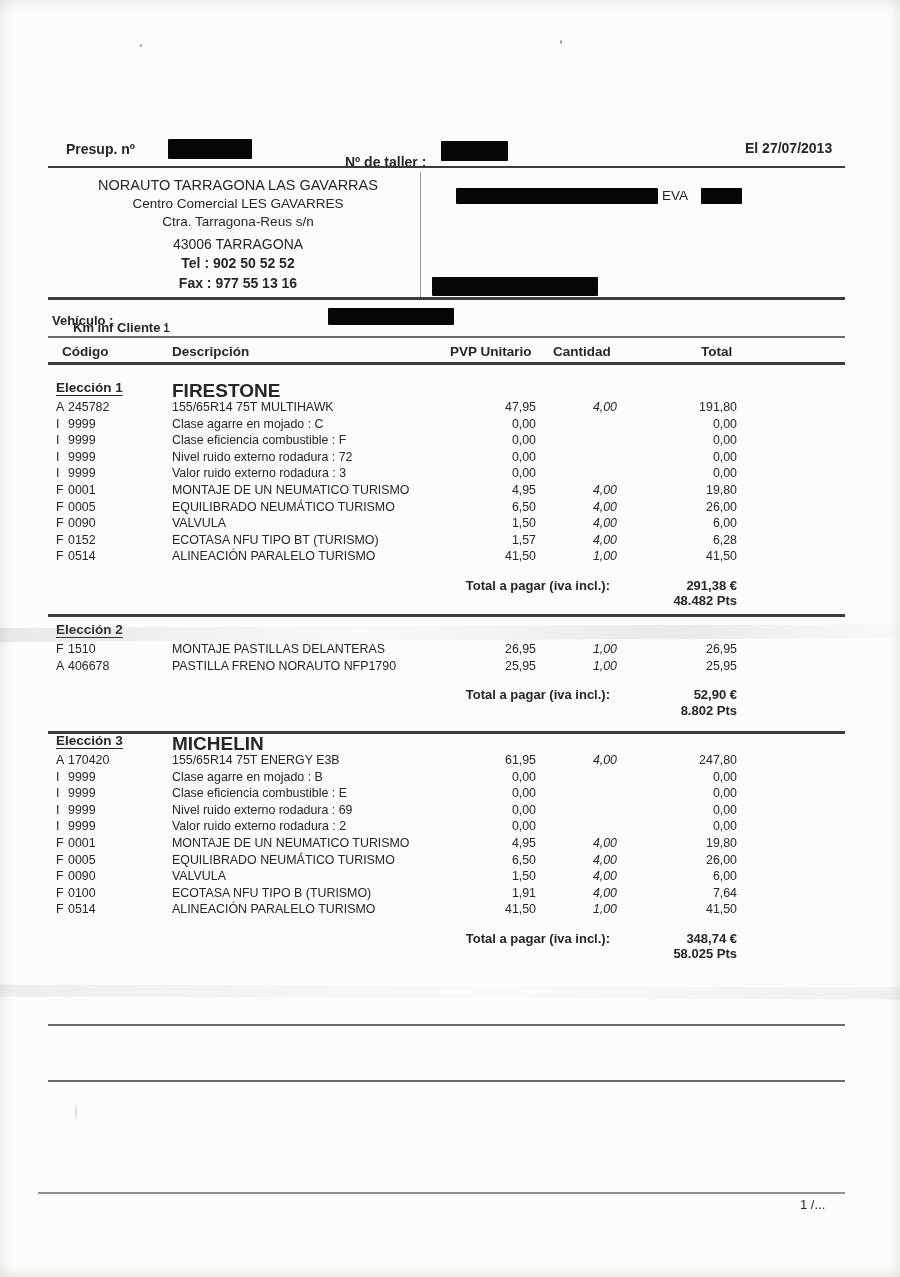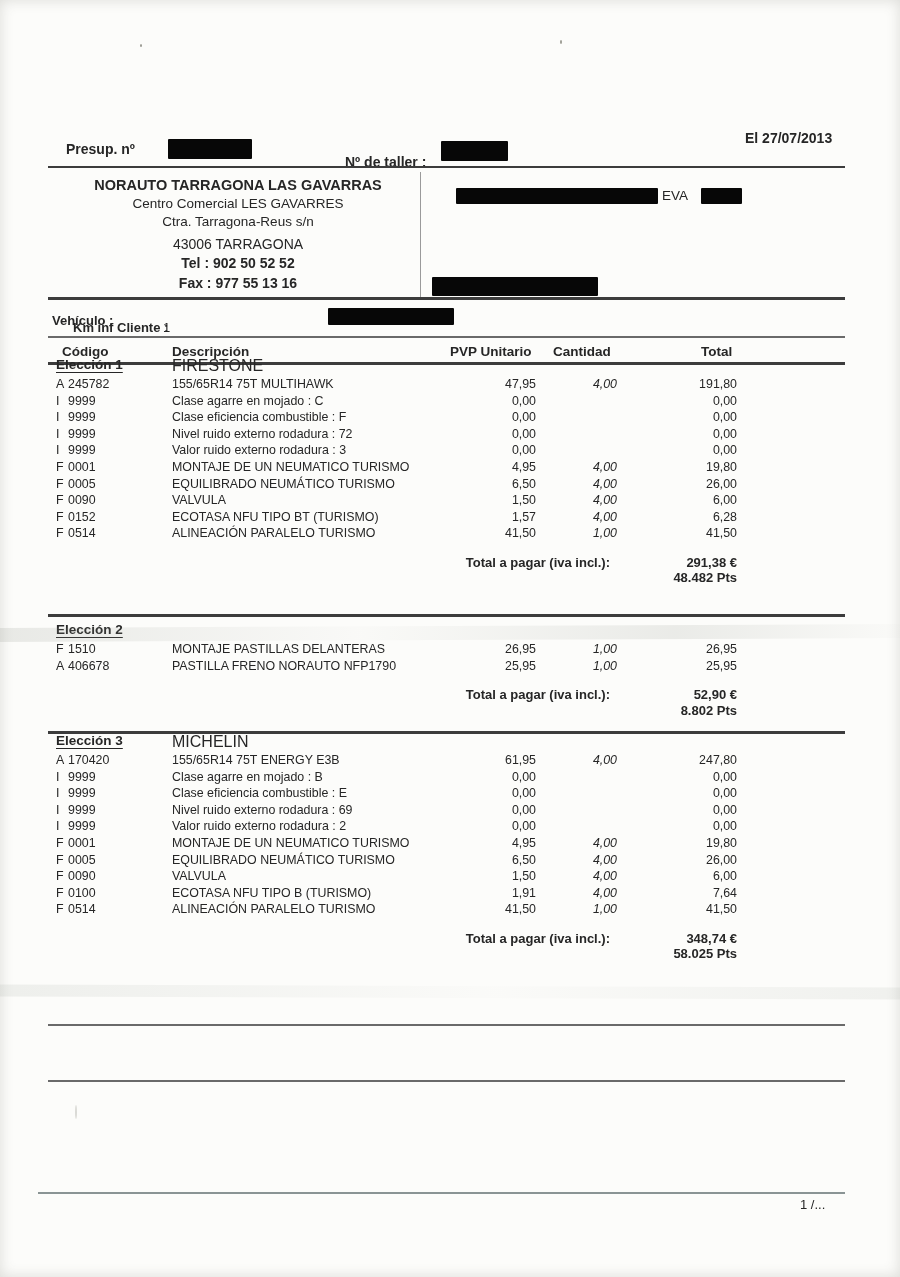--- a/index.html
+++ b/index.html
@@ -11,28 +11,28 @@
   }
   .abs{position:absolute;white-space:nowrap;}
   .b{font-weight:bold;}
   .redact{position:absolute;background:#070707;border-radius:1px;}
   .rule{position:absolute;background:#3c3c3c;left:48px;width:797px;}
   .rule.thin{background:#6a6a6a;}
   .rule.faint{background:#8a9494;}
   .vdiv{position:absolute;left:420px;top:172px;width:1px;height:126px;background:#9a9a9a;}
   .company{position:absolute;left:62px;top:176px;width:352px;text-align:center;}
   .company div{line-height:18.5px;}
-  .co-name{font-size:14.5px;font-weight:bold;}
+  .co-name{font-size:14.5px;font-weight:normal;}
   .co-line{font-size:13.5px;}
   .co-city{font-size:14px;padding-top:3px;}
   .co-tel{font-size:14px;font-weight:bold;padding-top:1px;}
   .section{position:absolute;left:48px;width:797px;}
   .sec-head{position:relative;height:20px;font-size:13.5px;}
   .sec-name{position:absolute;left:8px;font-weight:bold;text-decoration:underline;text-underline-offset:3px;}
-  .sec-brand{position:absolute;left:124px;font-weight:normal;font-size:16px;}
+  .sec-brand{position:absolute;left:124px;font-weight:bold;font-size:19px;}
   .row{position:relative;height:16.6px;font-size:12.4px;}
   .row span{position:absolute;top:0;}
   .c-letter{left:8px;}
   .c-code{left:20px;}
   .c-desc{left:124px;}
   .c-pvp{right:309px;}
   .c-qty{right:228px;font-style:italic;}
   .c-total{right:108px;}
   .sec-total{position:relative;height:34px;margin-top:12px;font-size:13px;font-weight:bold;}
   .t-label{position:absolute;right:235px;top:0;}
@@ -45,21 +45,21 @@
 </style>
 </head>
 <body>
 
 <div class="doc">
 
   <div class="abs b hdr-lbl" style="left:66px;top:141px;">Presup. nº</div>
   <div class="redact" style="left:168px;top:139px;width:84px;height:20px;"></div>
   <div class="abs b hdr-lbl" style="left:345px;top:154px;">Nº de taller :</div>
   <div class="redact" style="left:441px;top:141px;width:67px;height:20px;"></div>
-  <div class="abs b hdr-lbl" style="left:745px;top:130px;">El 27/07/2013</div>
+  <div class="abs b hdr-lbl" style="left:745px;top:140px;">El 27/07/2013</div>
 
   <div class="rule" style="top:166px;height:2px;"></div>
 
   <div class="company">
     <div class="co-name">NORAUTO TARRAGONA LAS GAVARRAS</div>
     <div class="co-line">Centro Comercial LES GAVARRES</div>
     <div class="co-line">Ctra. Tarragona-Reus s/n</div>
     <div class="co-city">43006  TARRAGONA</div>
     <div class="co-tel">Tel : 902 50 52 52</div>
     <div class="co-tel">Fax : 977 55 13 16</div>
@@ -82,21 +82,21 @@
 
   <div class="abs th" style="left:62px;top:344px;">Código</div>
   <div class="abs th" style="left:172px;top:344px;">Descripción</div>
   <div class="abs th" style="left:450px;top:344px;">PVP Unitario</div>
   <div class="abs th" style="left:553px;top:344px;">Cantidad</div>
   <div class="abs th" style="left:701px;top:344px;">Total</div>
 
   <div class="rule" style="top:362px;height:2.5px;"></div>
 
   <div id="sections">
-      <div class="section" style="top: 357px;">
+      <div class="section" style="top: 380px;">
         <div class="sec-head">
           <span class="sec-name">Elección 1</span>
           <span class="sec-brand">FIRESTONE</span>
         </div>
         <div class="row">
           <span class="c-letter">A</span>
           <span class="c-code">245782</span>
           <span class="c-desc">155/65R14 75T MULTIHAWK</span>
           <span class="c-pvp">47,95</span>
           <span class="c-qty">4,00</span>

